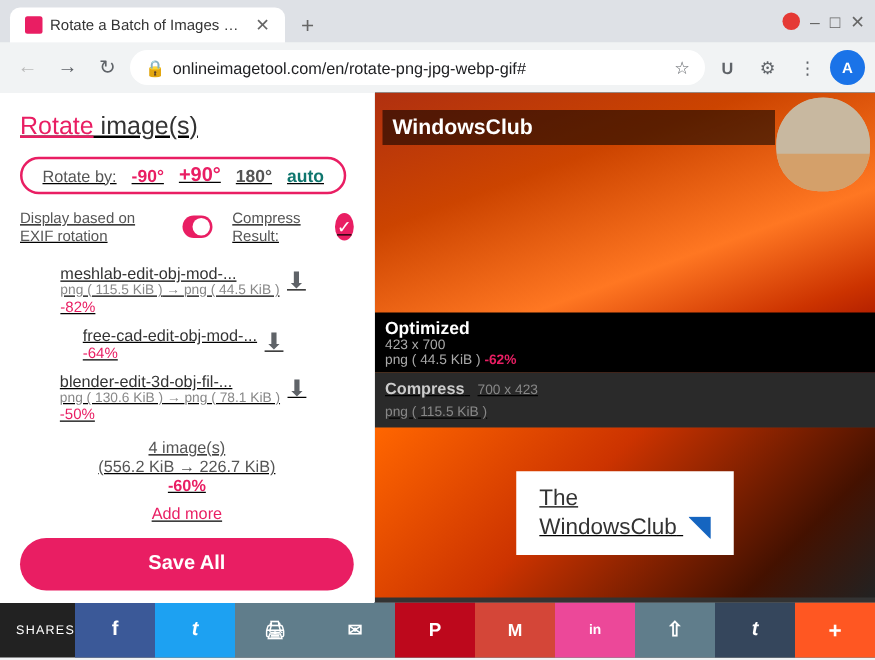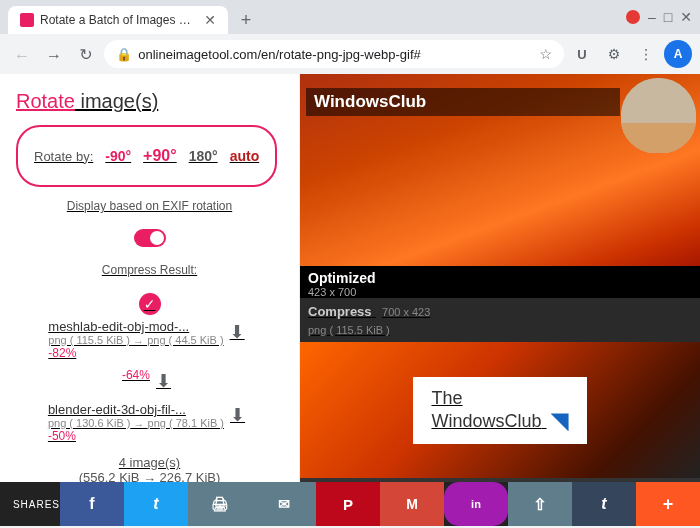--- a/index.html
+++ b/index.html
@@ -21,25 +21,25 @@
     .toolbar-icon { width: 28px; height: 28px; display: flex; align-items: center; justify-content: center; color: #5f6368; font-size: 14px; cursor: pointer; border-radius: 50%; }
     .profile-btn { width: 28px; height: 28px; border-radius: 50%; background: #1a73e8; color: white; display: flex; align-items: center; justify-content: center; font-size: 12px; font-weight: bold; cursor: pointer; }
 
     
     .content-area { display: flex; height: calc(528px - 36px - 40px - 44px); text-decoration: underline; }
 
     
     .left-panel { width: 300px; background: white; padding: 16px; overflow-y: auto; border-right: 1px solid #eee; }
     .rotate-title { font-size: 20px; color: #333; margin-bottom: 12px; }
     .rotate-title .underline { text-decoration: underline; color: #e91e63; }
-    .rotate-by-section { border: 2px solid #e91e63; border-radius: 24px; padding: 20px 16px; display: flex; align-items: center; gap: 12px; margin-bottom: 12px; width: fit-content; }
+    .rotate-by-section { border: 2px solid #e91e63; border-radius: 24px; padding: 4px 16px; display: flex; align-items: center; gap: 12px; margin-bottom: 12px; width: fit-content; }
     .rotate-by-label { font-size: 13px; color: #555; }
     .rotate-btn { font-size: 14px; font-weight: bold; color: #e91e63; cursor: pointer; }
     .rotate-btn.active { font-weight: bold; }
-    .options-row { display: flex; align-items: center; gap: 16px; margin-bottom: 4px; font-size: 12px; color: #555; flex-direction: column; }
+    .options-row { display: flex; align-items: center; gap: 16px; margin-bottom: 16px; font-size: 12px; color: #555; }
     .toggle-dot { width: 32px; height: 18px; background: #e91e63; border-radius: 9px; display: flex; align-items: center; padding: 2px; cursor: pointer; }
     .toggle-dot::after { content: ''; width: 14px; height: 14px; background: white; border-radius: 50%; margin-left: auto; }
     .checkmark-circle { width: 22px; height: 22px; border-radius: 50%; background: #e91e63; color: white; display: flex; align-items: center; justify-content: center; font-size: 14px; }
 
     .file-list { display: flex; flex-direction: column; gap: 8px; margin-bottom: 12px; align-items: center; }
     .file-item { display: flex; align-items: flex-start; justify-content: space-between; }
     .file-info { flex: 1; }
     .file-name { font-size: 13px; color: #333; font-weight: 500; }
     .file-size-info { font-size: 11px; color: #888; }
     .file-reduction { font-size: 12px; color: #e91e63; }
@@ -57,21 +57,21 @@
     .shares-bar { height: 44px; background: #222; display: flex; align-items: center; }
     .shares-label { width: 60px; color: white; font-size: 10px; text-align: right; text-transform: uppercase; letter-spacing: 1px; }
     .share-btns { display: flex; flex: 1; }
     .share-btn { flex: 1; height: 44px; display: flex; align-items: center; justify-content: center; color: white; font-size: 16px; font-weight: bold; cursor: pointer; }
     .share-btn.facebook { background: #3b5998; }
     .share-btn.twitter { background: #1da1f2; }
     .share-btn.print { background: #607d8b; }
     .share-btn.email { background: #607d8b; }
     .share-btn.pinterest { background: #bd081c; }
     .share-btn.gmail { background: #d44638; }
-    .share-btn.linkedin { background: #a21caf; border-radius: 15px; }
+    .share-btn.linkedin { background: #ec4899; }
     .share-btn.share2 { background: #607d8b; }
     .share-btn.tumblr { background: #35465c; }
     .share-btn.more { background: #ff5722; }
 
     .tab-bar-row { display: flex; align-items: center; justify-content: space-between; background: #dee1e6; }
     .tab-bar-left { display: flex; align-items: flex-end; padding: 6px 0 0 8px; }
     .window-controls-area { display: flex; align-items: center; gap: 8px; padding-right: 8px; }
     .record-btn { width: 14px; height: 14px; border-radius: 50%; background: #e53935; cursor: pointer; }
   </style>
 </head>
@@ -116,21 +116,21 @@
   <div class="left-panel">
     <div class="rotate-title">
       <span class="underline">Rotate</span><span> image(s)</span>
     </div>
 
     <div class="rotate-by-section">
       <span class="rotate-by-label">Rotate by:</span>
       <span class="rotate-btn" style="color:#e91e63;">-90°</span>
       <span class="rotate-btn active" style="color:#e91e63;font-size:16px;">+90°</span>
       <span class="rotate-btn" style="color:#555;">180°</span>
-      <span class="rotate-btn" style="color:#b91c1c;">auto</span>
+      <span class="rotate-btn" style="color:#0f766e;">auto</span>
     </div>
 
     <div class="options-row">
       <span>Display based on EXIF rotation</span>
       <div class="toggle-dot"></div>
       <span>Compress Result:</span>
       <div class="checkmark-circle">✓</div>
     </div>
 
     <div class="file-list">
@@ -141,20 +141,21 @@
           <div class="file-size-info">
             <span>png ( 115.5 KiB )</span> → <span>png ( 44.5 KiB )</span>
           </div>
           <div class="file-reduction">-82%</div>
         </div>
         <div class="download-btn">⬇</div>
       </div>
 
       <div class="file-item">
         <div class="file-info">
+          <div class="file-name">free-cad-edit-obj-mod-...</div>
           <div class="file-reduction">-64%</div>
         </div>
         <div class="download-btn">⬇</div>
       </div>
 
       <div class="file-item">
         <div class="file-info">
           <div class="file-name">blender-edit-3d-obj-fil-...</div>
           <div class="file-size-info">
             <span>png ( 130.6 KiB )</span> → <span>png ( 78.1 KiB )</span>
@@ -186,20 +187,24 @@
         <div style="width:120%;height:50%;background:#d4a06a;margin-left:-10%;border-radius:0 0 50% 50%;"></div>
       </div>
 
       <div style="position:absolute;top:14px;left:6px;right:80px;">
         <div style="background:rgba(0,0,0,0.55);color:white;font-size:17px;font-weight:bold;padding:4px 8px;">WindowsClub</div>
       </div>
 
       <div style="position:absolute;bottom:0;left:0;right:0;background:black;">
         <div style="color:white;font-size:14px;font-weight:bold;padding:4px 8px 0;">Optimized</div>
         <div style="color:#aaa;font-size:11px;padding:0 8px;">423 x 700</div>
+        <div style="font-size:11px;padding:0 8px 4px;">
+          <span style="color:#aaa;">png ( 44.5 KiB )</span>
+          <span style="color:#e91e63;font-weight:bold;">-62%</span>
+        </div>
       </div>
     </div>
 
     <div style="background:#2a2a2a;padding:4px 8px;">
       <span style="color:#ccc;font-size:13px;font-weight:bold;">Compress</span>
       <span style="color:#888;font-size:11px;margin-left:6px;">700 x 423</span><br>
       <span style="color:#888;font-size:11px;">png ( 115.5 KiB )</span>
     </div>
 
     <div style="flex:1;background:linear-gradient(135deg,#ff6600 0%,#cc3300 40%,#441100 80%,#222 100%);display:flex;align-items:center;justify-content:center;height:calc(45% - 48px);">

